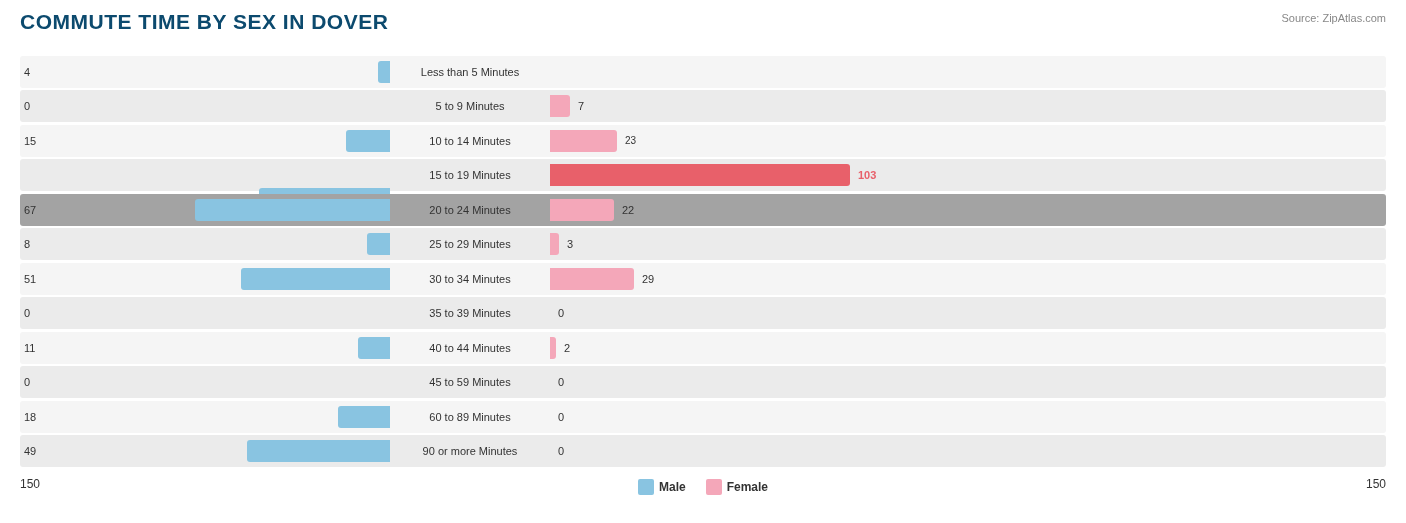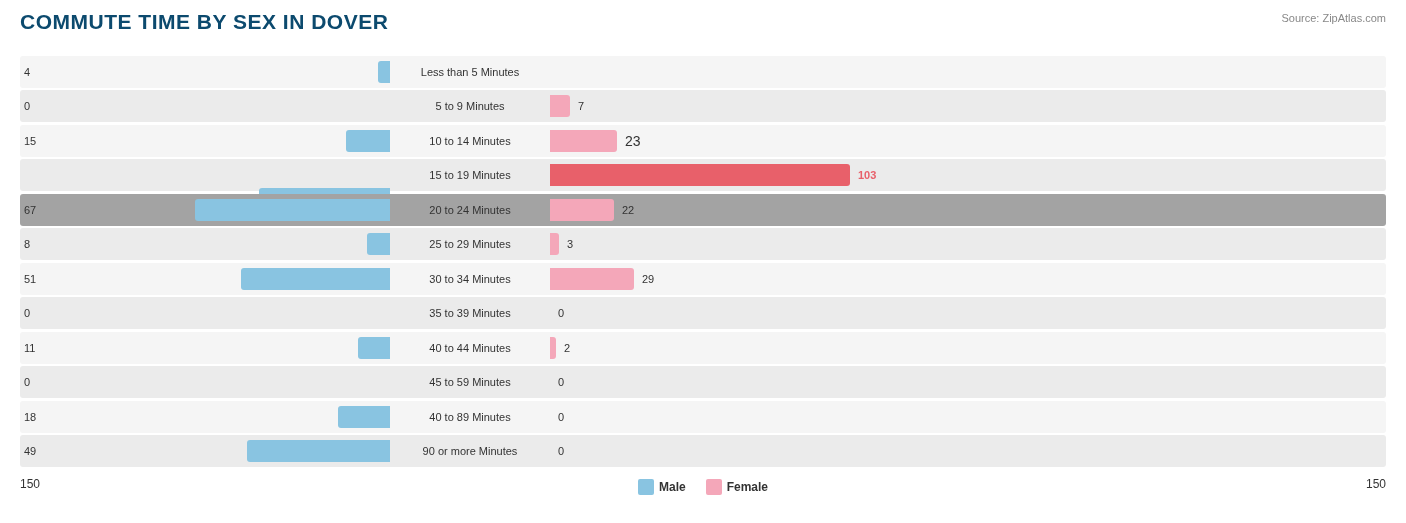--- a/index.html
+++ b/index.html
@@ -140,21 +140,21 @@
         </div>
       </div>
       <div class="bar-row" style="background: rgb(245, 245, 245);">
         <div class="left-section" style="width: 370px;">
           <span style="font-size: 11px; color: rgb(51, 51, 51); position: absolute; left: 0px; padding-left: 4px;">15</span>
           <div class="male-bar" style="width: 44px; right: 0px; position: absolute;"></div>
         </div>
         <div class="label-center">10 to 14 Minutes</div>
         <div class="right-section">
           <div class="female-bar" style="width: 67px; left: 0px; position: absolute;"></div>
-          <span style="font-size: 14px; color: rgb(51, 51, 51); position: absolute; padding-left: 4px; left: 71px;">23</span>
+          <span style="font-size: 10px; color: rgb(51, 51, 51); position: absolute; padding-left: 4px; left: 71px;">23</span>
         </div>
       </div>
       <div class="bar-row" style="background: rgb(235, 235, 235);">
         <div class="left-section" style="width: 370px; margin-top: 48px;">
           <span style="font-size: 11px; color: rgb(51, 51, 51); position: absolute; left: 0px; padding-left: 4px;">45</span>
           <div class="male-bar" style="width: 131px; right: 0px; position: absolute;"></div>
         </div>
         <div class="label-center">15 to 19 Minutes</div>
         <div class="right-section">
           <div class="female-bar" style="width: 300px; left: 0px; position: absolute; background: rgb(232, 96, 106);"></div>
@@ -225,21 +225,21 @@
         <div class="right-section">
           <div class="female-bar" style="width: 0px; left: 0px; position: absolute;"></div>
           <span style="font-size: 11px; color: rgb(51, 51, 51); position: absolute; padding-left: 4px; left: 4px;">0</span>
         </div>
       </div>
       <div class="bar-row" style="background: rgb(245, 245, 245);">
         <div class="left-section" style="width: 370px;">
           <span style="font-size: 11px; color: rgb(51, 51, 51); position: absolute; left: 0px; padding-left: 4px;">18</span>
           <div class="male-bar" style="width: 52px; right: 0px; position: absolute;"></div>
         </div>
-        <div class="label-center">40 to 89 Minutes</div>
+        <div class="label-center">60 to 89 Minutes</div>
         <div class="right-section">
           <div class="female-bar" style="width: 0px; left: 0px; position: absolute;"></div>
           <span style="font-size: 11px; color: rgb(51, 51, 51); position: absolute; padding-left: 4px; left: 4px;">0</span>
         </div>
       </div>
       <div class="bar-row" style="background: rgb(235, 235, 235);">
         <div class="left-section" style="width: 370px;">
           <span style="font-size: 11px; color: rgb(51, 51, 51); position: absolute; left: 0px; padding-left: 4px;">49</span>
           <div class="male-bar" style="width: 143px; right: 0px; position: absolute;"></div>
         </div>

